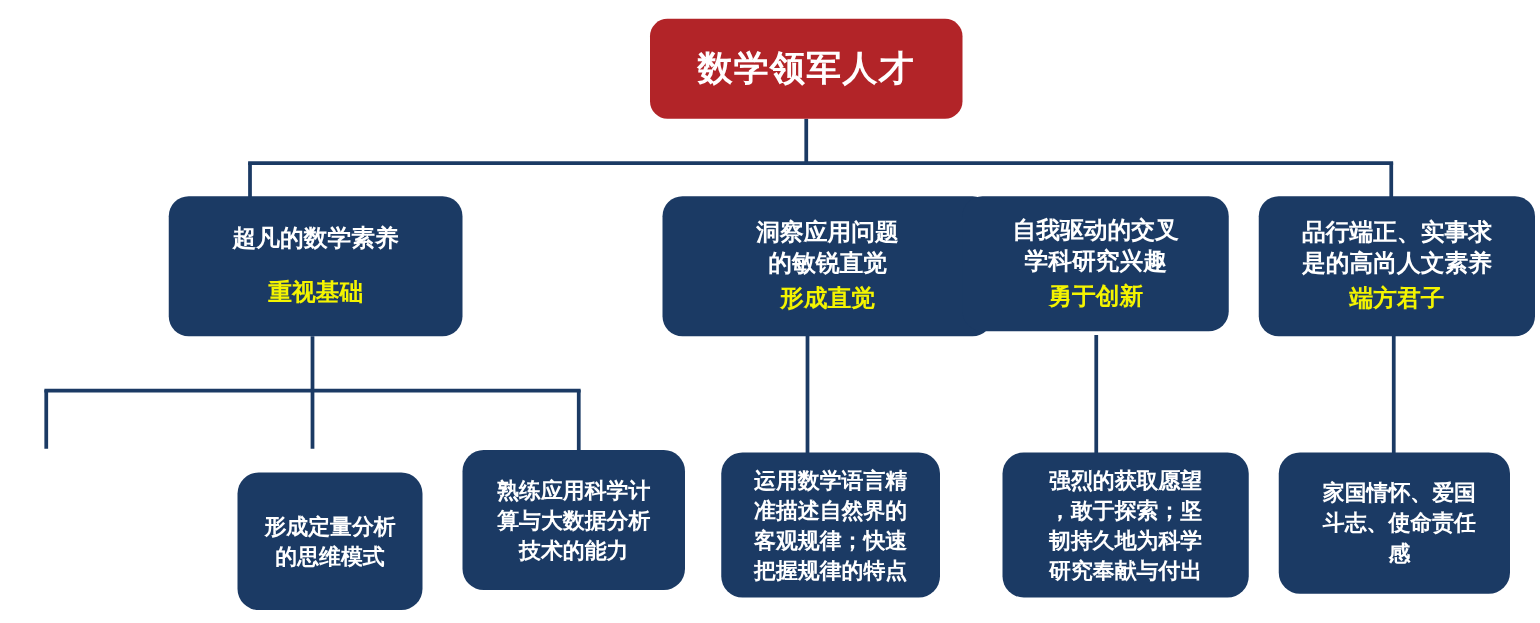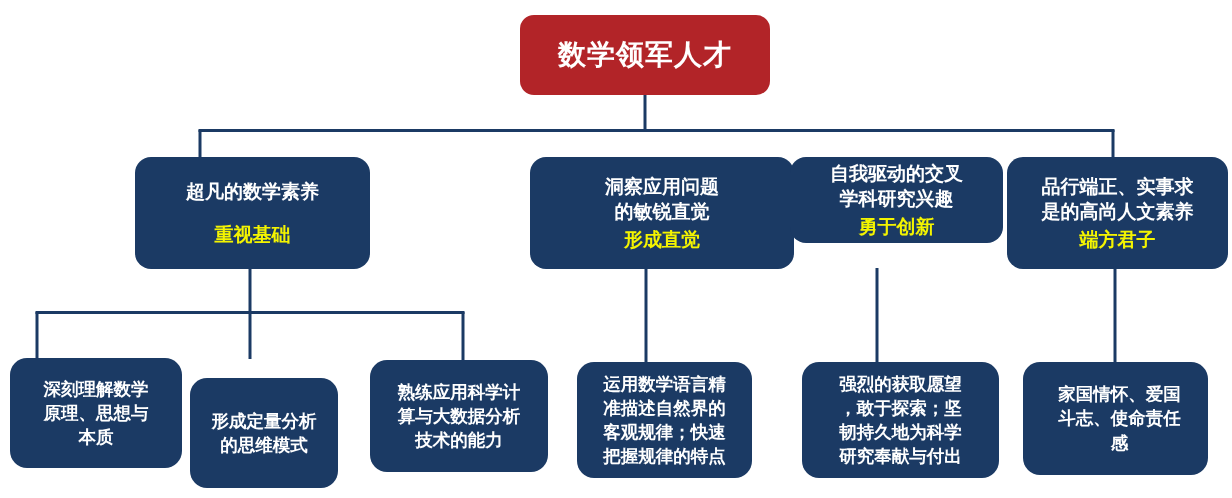--- a/index.html
+++ b/index.html
@@ -79,37 +79,32 @@
     <span class="pre">超凡的数学素养</span>
     <span class="tagline">重视基础</span>
   </div>
 
   <div class="node lvl2" style="left:530px;top:157px;width:264px;height:112px;">
     <span class="pre">洞察应用问题
 的敏锐直觉</span>
     <span class="tagline">形成直觉</span>
   </div>
 
-  <div class="node lvl2" style="left:790px;top:157px;width:213px;height:86px;">
+  <div class="node lvl2" style="left:770px;top:157px;width:213px;height:108px;">
     <span class="pre">自我驱动的交叉
 学科研究兴趣</span>
     <span class="tagline">勇于创新</span>
   </div>
 
   <div class="node lvl2" style="left:1007px;top:157px;width:221px;height:112px;">
     <span class="pre">品行端正、实事求
 是的高尚人文素养</span>
     <span class="tagline">端方君子</span>
   </div>
 
-  <div class="node lvl3" style="left:10px;top:358px;width:172px;height:110px;">
-    <span class="pre">深刻理解数学
-原理、思想与
-本质</span>
-  </div>
 
   <div class="node lvl3" style="left:190px;top:358px;width:148px;height:110px;margin-top:20px;">
     <span class="pre">形成定量分析
 的思维模式</span>
   </div>
 
   <div class="node lvl3" style="left:370px;top:360px;width:178px;height:112px;">
     <span class="pre">熟练应用科学计
 算与大数据分析
 技术的能力</span>

